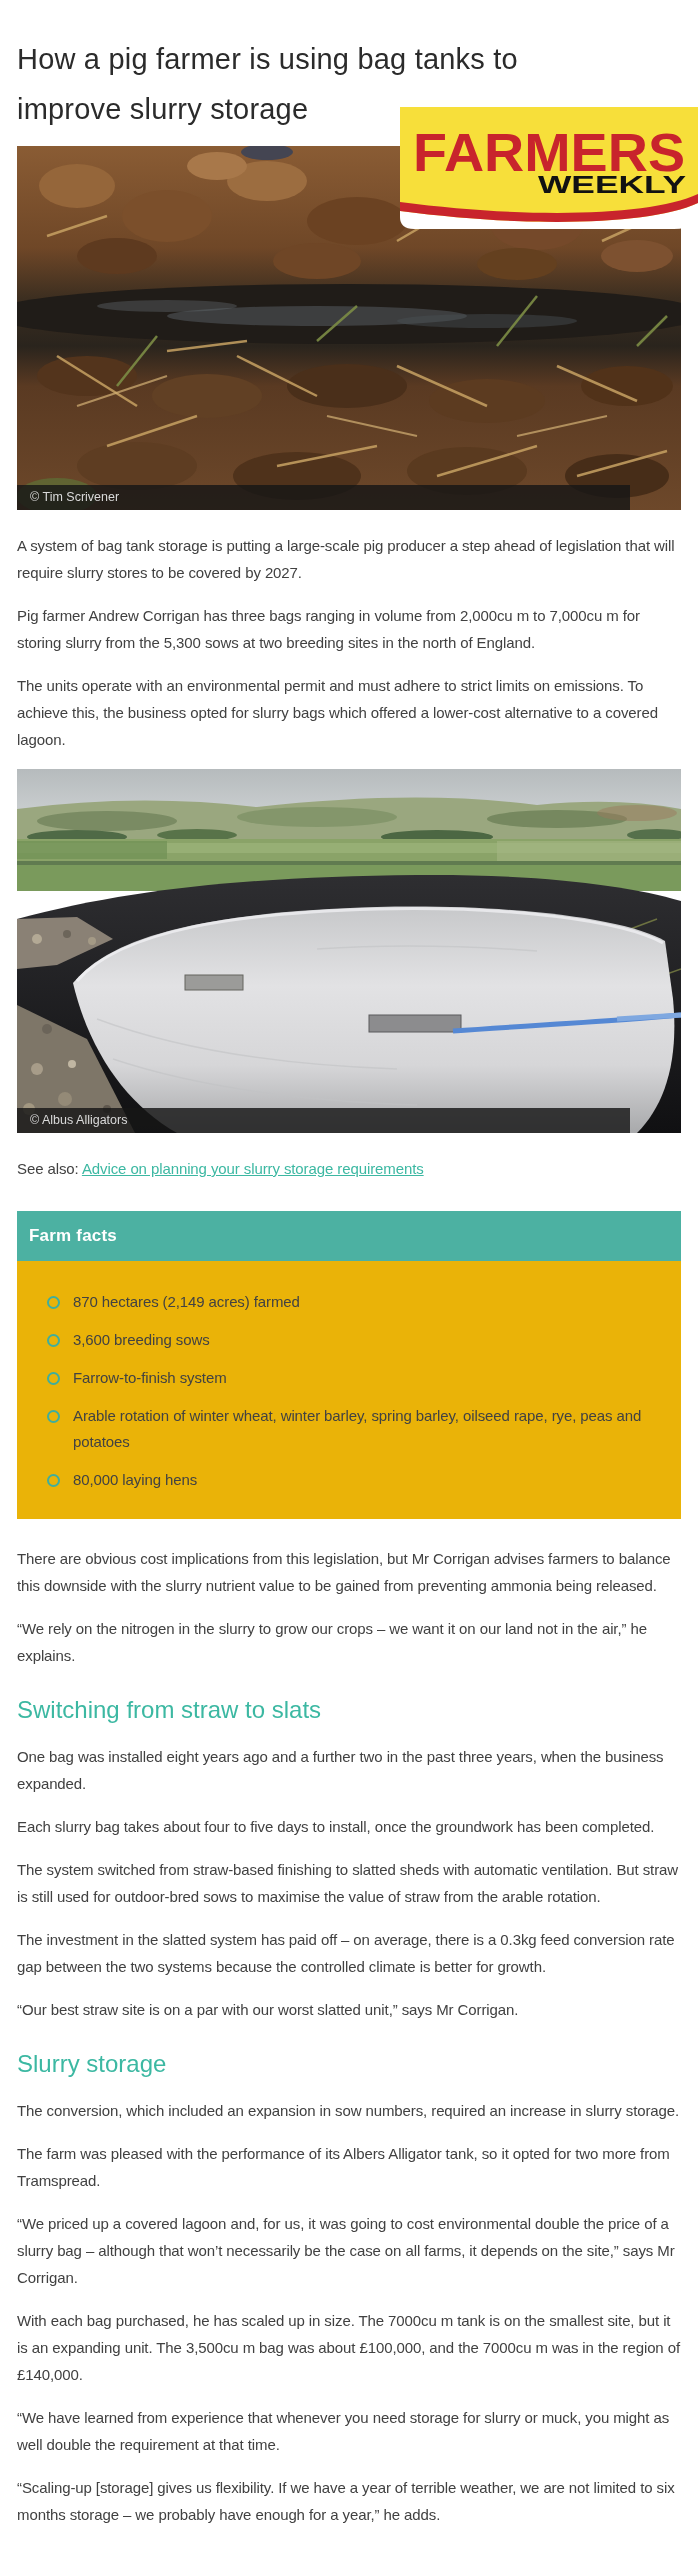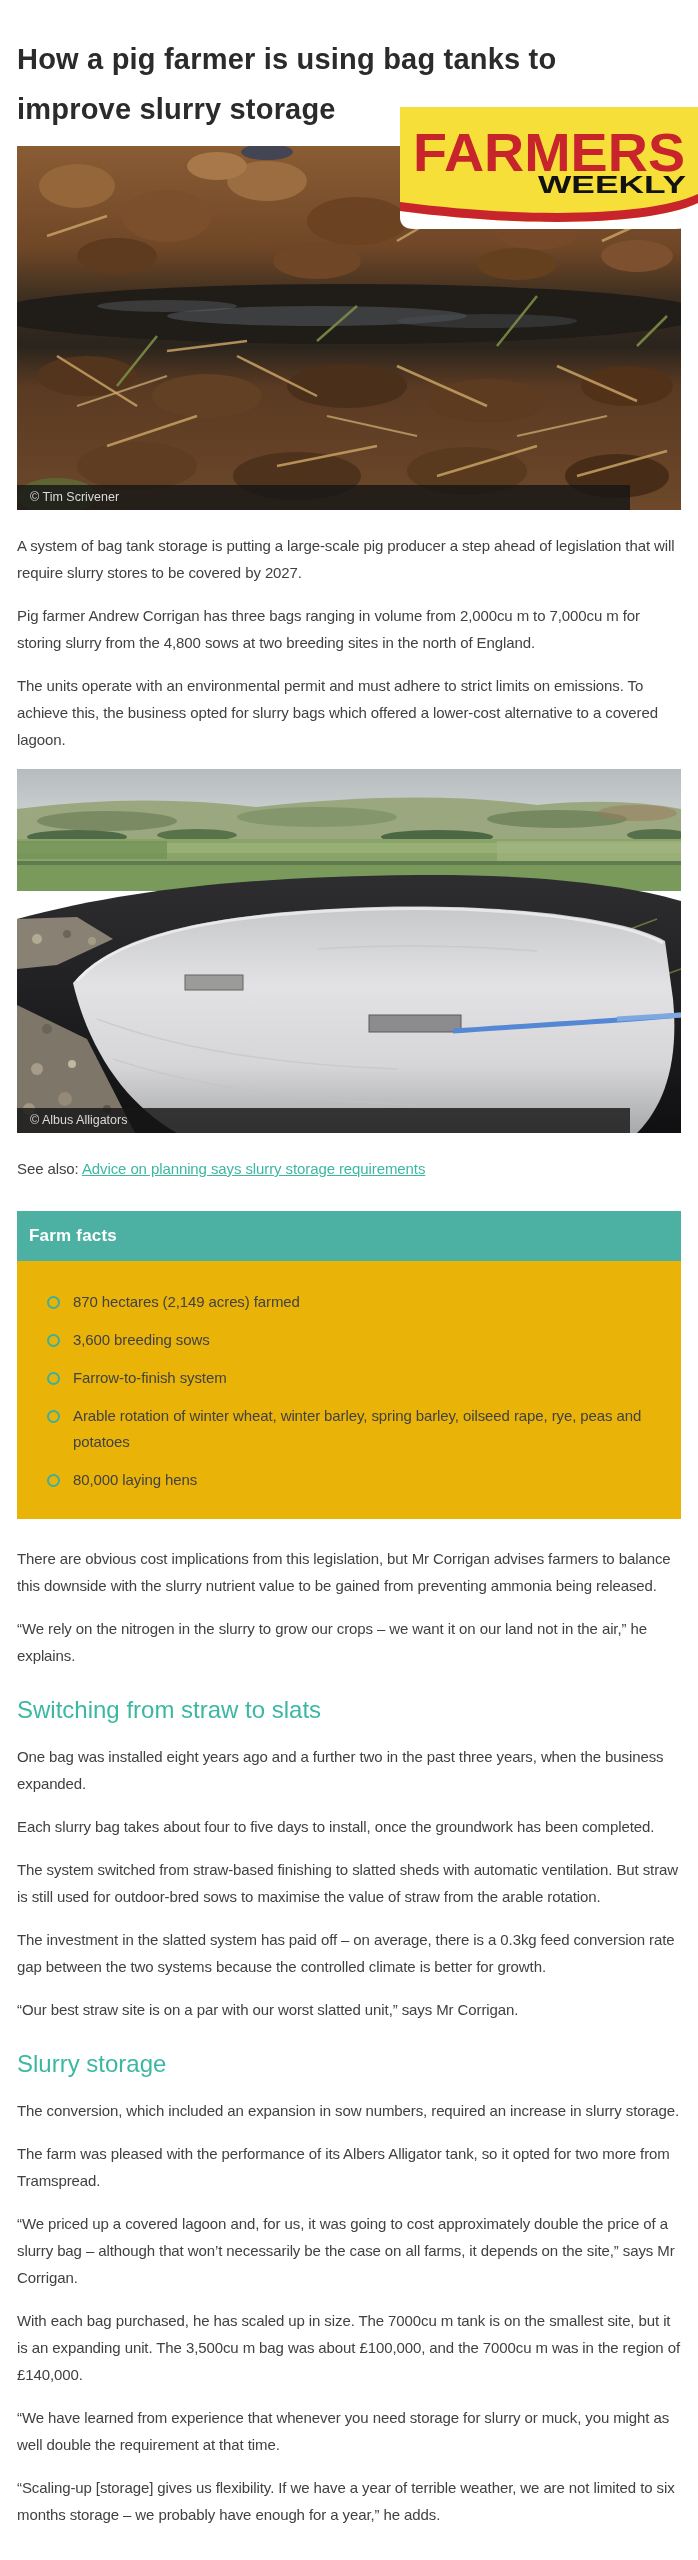--- a/index.html
+++ b/index.html
@@ -4,21 +4,21 @@
 <style>
   html,body{margin:0;padding:0;}
   body{
     width:698px;height:2560px;overflow:hidden;position:relative;
     background:#ffffff;
     font-family:"Liberation Sans","DejaVu Sans",sans-serif;
     color:#414141;
   }
   .content{padding:0 17px;position:relative;}
   h1{
-    font-size:29px;font-weight:700;color:#2b2b2b;
+    font-size:29px;font-weight:400;color:#2b2b2b;
     line-height:50px;margin:34px 0 0;max-width:600px;letter-spacing:.2px;
   }
   .logo{position:absolute;top:107px;right:0;width:298px;height:122px;z-index:6;cursor:pointer;}
   .figure{position:relative;margin:12px 0 22px;width:613px;}
   .figure svg.ph{display:block;width:664px;height:364px;}
   .caption{
     position:absolute;bottom:0;left:0;right:0;height:25px;
     background:rgba(22,22,22,.82);color:#d9d9d9;
     font-size:12.5px;line-height:25px;padding-left:13px;box-sizing:border-box;
   }
@@ -117,21 +117,21 @@
         <line x1="100" y1="240" x2="140" y2="190"></line>
           <line x1="480" y1="200" x2="520" y2="150"></line>
         <line x1="300" y1="195" x2="340" y2="160"></line>
           <line x1="620" y1="200" x2="650" y2="170"></line>
       </g>
     </svg>
     <div class="caption">© Tim Scrivener</div>
   </div>
 
   <p>A system of bag tank storage is putting a large-scale pig producer a step ahead of legislation that will require slurry stores to be covered by 2027.</p>
-  <p>Pig farmer Andrew Corrigan has three bags ranging in volume from 2,000cu m to 7,000cu m for storing slurry from the 4,800 sows at two breeding sites in the north of England.</p>
+  <p>Pig farmer Andrew Corrigan has three bags ranging in volume from 2,000cu m to 7,000cu m for storing slurry from the 5,300 sows at two breeding sites in the north of England.</p>
   <p>The units operate with an environmental permit and must adhere to strict limits on emissions. To achieve this, the business opted for slurry bags which offered a lower-cost alternative to a covered lagoon.</p>
 
   <div class="figure">
     <svg class="ph" viewBox="0 0 664 364" preserveAspectRatio="none">
       <defs>
         <linearGradient id="skyG" x1="0" y1="0" x2="0" y2="1">
           <stop offset="0" stop-color="#b6bbbd"></stop>
             <stop offset="1" stop-color="#d5d9da"></stop>
         </linearGradient>
         <linearGradient id="linG" x1="0" y1="0" x2="0" y2="1">
@@ -187,21 +187,21 @@
       <circle cx="55" cy="295" r="4" fill="#c0b6a2"></circle>
       <path d="M0,150 L60,148 L96,170 L40,196 L0,200 Z" fill="#8a8175"></path>
       <circle cx="20" cy="170" r="5" fill="#b3a995"></circle>
         <circle cx="50" cy="165" r="4" fill="#6c655a"></circle>
         <circle cx="75" cy="172" r="4" fill="#a49a86"></circle>
     </svg>
     <div class="caption">© Albus Alligators</div>
   </div>
 
 
-  <p class="see-also"><span>See also: </span><a>Advice on planning says slurry storage requirements</a></p>
+  <p class="see-also"><span>See also: </span><a>Advice on planning your slurry storage requirements</a></p>
 
   <div class="facts">
     <div class="facts-header">Farm facts</div>
     <div class="facts-body">
       <div class="fact">
           <span class="fact-bullet"></span>
           <span>870 hectares (2,149 acres) farmed</span>
         </div>
       <div class="fact">
           <span class="fact-bullet"></span>
@@ -228,18 +228,18 @@
   <h2>Switching from straw to slats</h2>
   <p>One bag was installed eight years ago and a further two in the past three years, when the business expanded.</p>
   <p>Each slurry bag takes about four to five days to install, once the groundwork has been completed.</p>
   <p>The system switched from straw-based finishing to slatted sheds with automatic ventilation. But straw is still used for outdoor-bred sows to maximise the value of straw from the arable rotation.</p>
   <p>The investment in the slatted system has paid off – on average, there is a 0.3kg feed conversion rate gap between the two systems because the controlled climate is better for growth.</p>
   <p>“Our best straw site is on a par with our worst slatted unit,” says Mr Corrigan.</p>
 
   <h2>Slurry storage</h2>
   <p>The conversion, which included an expansion in sow numbers, required an increase in slurry storage.</p>
   <p>The farm was pleased with the performance of its Albers Alligator tank, so it opted for two more from Tramspread.</p>
-  <p>“We priced up a covered lagoon and, for us, it was going to cost approximately double the price of a slurry bag – although that won’t necessarily be the case on all farms, it depends on the site,” says Mr Corrigan.</p>
+  <p>“We priced up a covered lagoon and, for us, it was going to cost environmental double the price of a slurry bag – although that won’t necessarily be the case on all farms, it depends on the site,” says Mr Corrigan.</p>
   <p>With each bag purchased, he has scaled up in size. The 7000cu m tank is on the smallest site, but it is an expanding unit. The 3,500cu m bag was about £100,000, and the 7000cu m was in the region of £140,000.</p>
   <p>“We have learned from experience that whenever you need storage for slurry or muck, you might as well double the requirement at that time.</p>
   <p>“Scaling-up [storage] gives us flexibility. If we have a year of terrible weather, we are not limited to six months storage – we probably have enough for a year,” he adds.</p>
 
 </div>
 
 </body></html>

